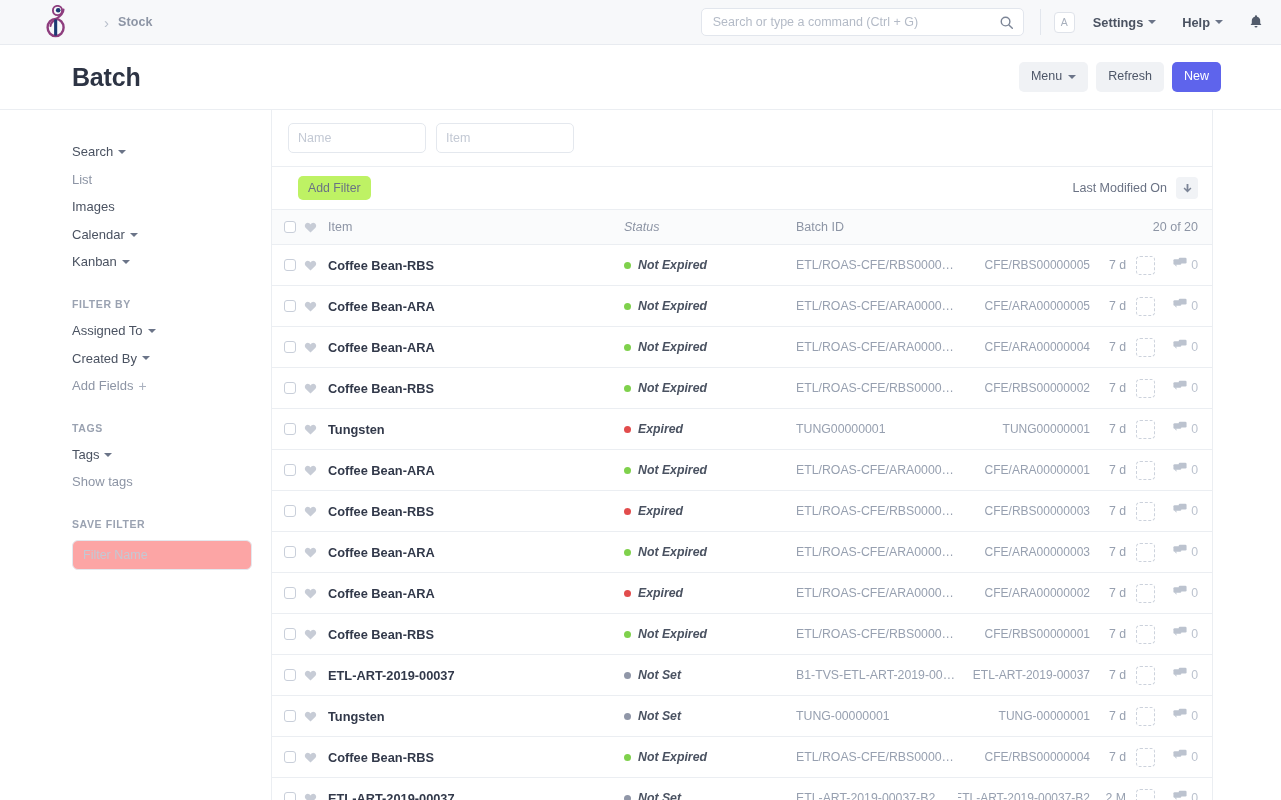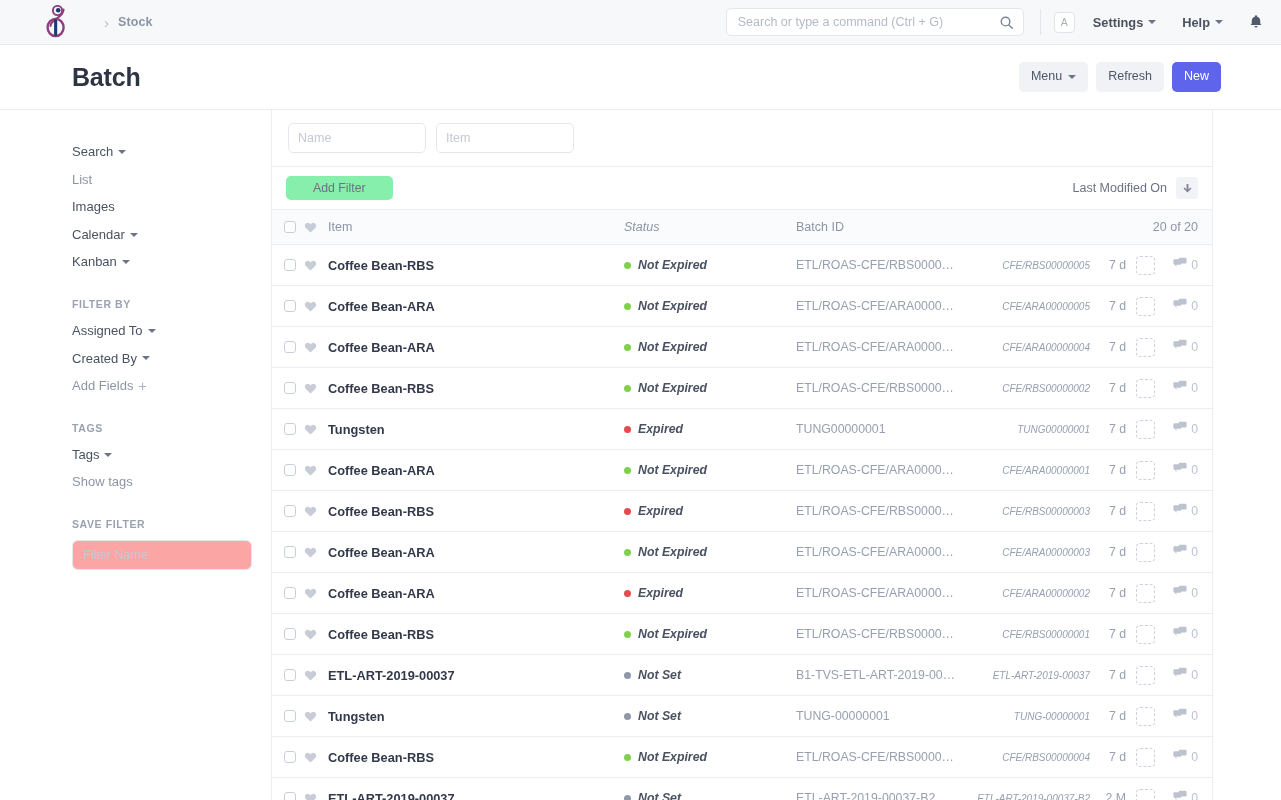--- a/index.html
+++ b/index.html
@@ -52,21 +52,21 @@
     font-size: 12.5px;
     font-weight: bold;
     letter-spacing: 0.1px;
   }
   .navbar-right {
     display: flex;
     align-items: center;
     gap: 0;
   }
   .search-box {
-    width: 298px;
+    width: 323px;
     height: 28px;
     background: #fff;
     border: 1px solid #e2e6ed;
     border-radius: 5px;
     display: flex;
     align-items: center;
     padding: 0 9px;
     position: relative;
   }
   .search-box input {
@@ -236,28 +236,29 @@
   .std-filter-input::placeholder { color: #c3c9d4; }
 
   .filter-row {
     display: flex;
     align-items: center;
     padding: 9px 14px;
     border-bottom: 1px solid #ebeef2;
     background: #fff;
   }
   .add-filter-btn {
-    background: #86efac;
+    background: #bef264;
     color: #6a7284;
     font-size: 12.3px;
     border: none;
     border-radius: 5px;
-    padding: 5px 27px;
+    padding: 5px 10px;
     cursor: pointer;
     font-family: "Liberation Sans", sans-serif;
+    margin-left: 12px;
   }
   .filter-right {
     margin-left: auto;
     display: flex;
     align-items: center;
     gap: 9px;
   }
   .sort-label {
     font-size: 12.5px;
     color: #6a7284;
@@ -322,27 +323,26 @@
     min-width: 0;
     font-size: 12.3px;
     color: #97a0b0;
     white-space: nowrap;
     overflow: hidden;
     text-overflow: ellipsis;
   }
   .list-header .col-batchname { color: #8d95a5; font-size: 12.5px; }
   .col-batchid {
     flex: 0 0 132px;
-    font-size: 10px;
+    font-size: 12px;
     color: #97a0b0;
     text-align: right;
     white-space: nowrap;
     overflow: hidden;
     direction: rtl;
-    font-style: italic;
   }
   .col-modified {
     flex: 0 0 38px;
     font-size: 12.3px;
     color: #97a0b0;
     text-align: right;
     padding-right: 2px;
   }
   .col-assign { flex: 0 0 34px; display: flex; justify-content: center; }
   .assign-box {

